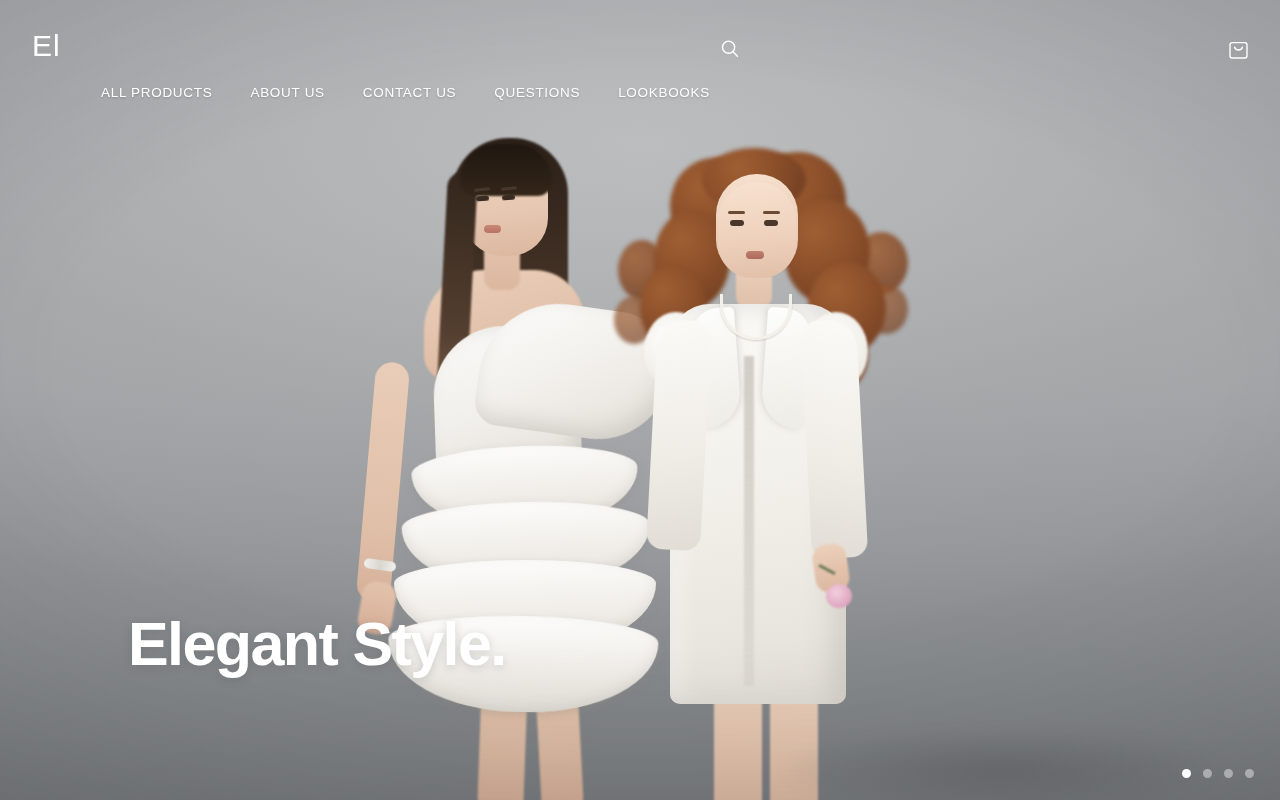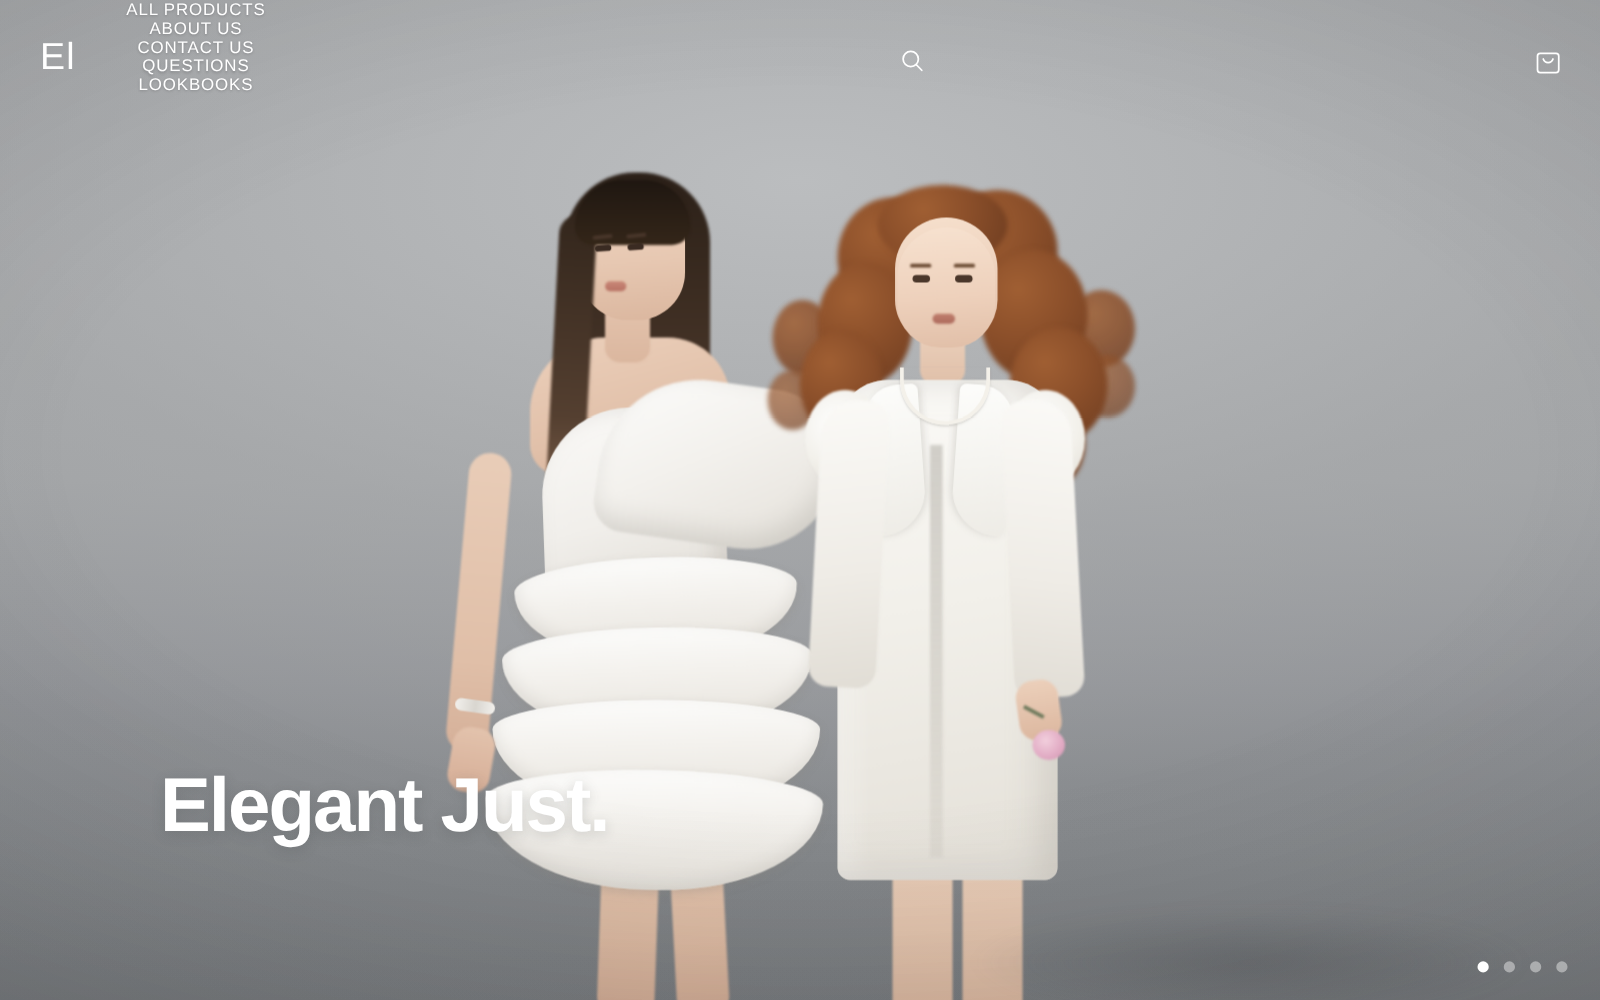--- a/index.html
+++ b/index.html
@@ -298,21 +298,21 @@
   }
   .logo {
     position: absolute; left: 32px; top: 31px;
     display: flex; align-items: center;
     font-size: 30px; line-height: 30px; font-weight: 300;
     letter-spacing: 1px; color: #ffffff; cursor: pointer;
     font-family: "Liberation Sans", sans-serif;
   }
   .nav {
     position: absolute; left: 101px; top: 0; height: 100px;
-    display: flex; align-items: center; gap: 0; flex-direction: column;
+    display: flex; align-items: flex-end; gap: 0;
   }
   .nav-item {
     color: #ffffff;
     font-size: 13.5px;
     letter-spacing: 0.7px;
     text-transform: uppercase;
     font-weight: 400;
     cursor: pointer;
     white-space: nowrap;
     margin-right: 38px;
@@ -467,21 +467,21 @@
 
     <div class="cart-btn">
       <svg width="21" height="23" viewBox="0 0 21 23">
         <rect x="2" y="4.6" width="17" height="15.4" rx="2.2" fill="none" stroke="#ffffff" stroke-width="1.4"></rect>
         <path d="M6.6 9.2 a4.1 4.1 0 0 0 7.8 0" fill="none" stroke="#ffffff" stroke-width="1.4" stroke-linecap="round"></path>
       </svg>
     </div>
   </div>
 
   <div class="hero-copy">
-    <div class="hero-title">Elegant Just.</div>
+    <div class="hero-title">Elegant Style.</div>
   </div>
 
   <div class="dots">
     <span class="dot active"></span>
     <span class="dot"></span>
     <span class="dot"></span>
     <span class="dot"></span>
   </div>
 
 </div>

